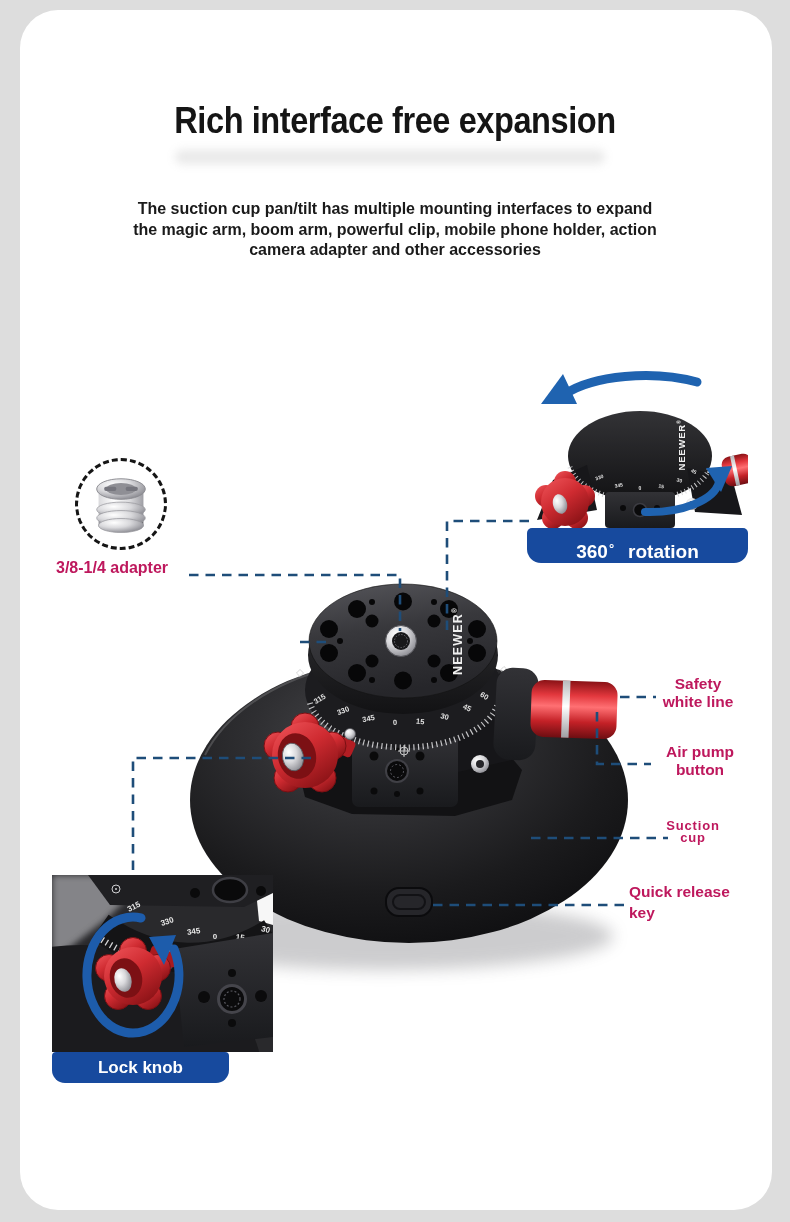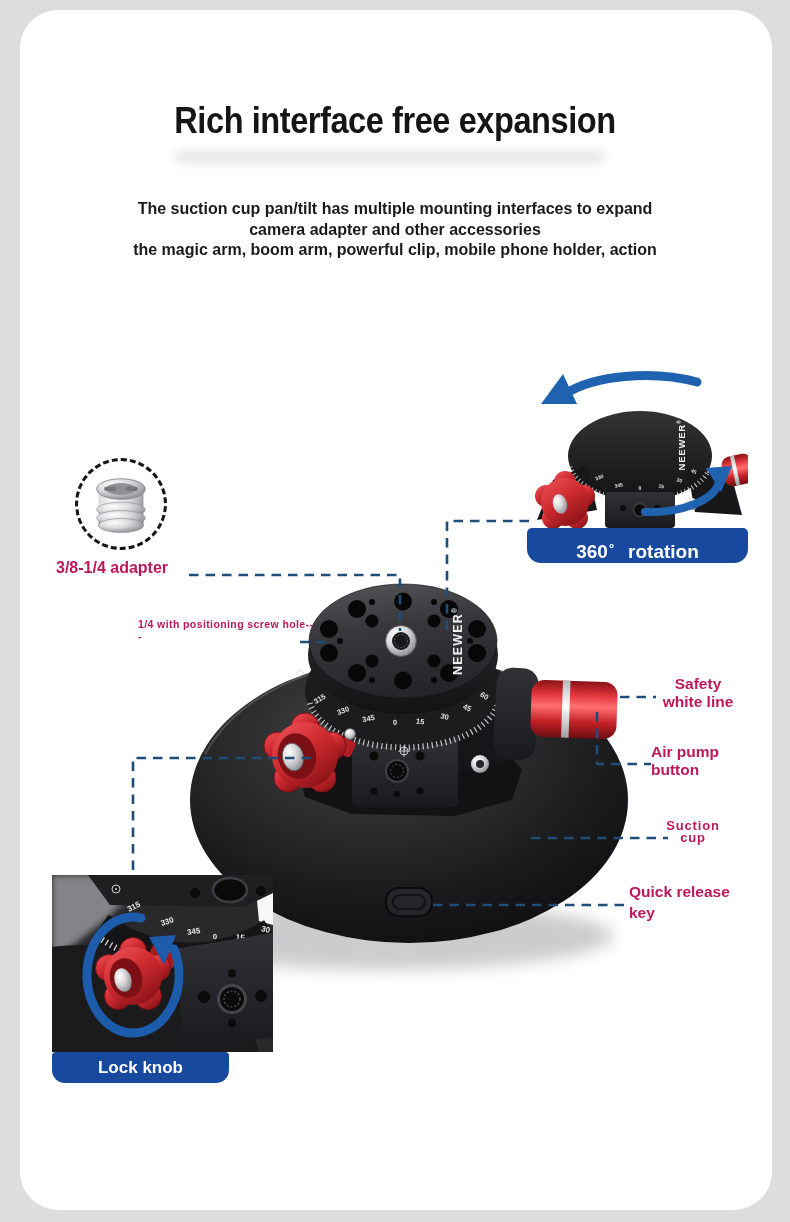--- a/index.html
+++ b/index.html
@@ -9,21 +9,21 @@
   .title{position:absolute;left:0;top:100px;width:790px;text-align:center;font-size:37px;font-weight:bold;color:#151515;letter-spacing:-0.5px;transform:scaleX(.88);}
   .ghost{position:absolute;left:175px;top:150px;width:430px;height:14px;background:#9a9a9a;opacity:.22;filter:blur(5px);border-radius:7px;}
   .subtitle{position:absolute;left:85px;top:199px;width:620px;text-align:center;font-size:16px;line-height:20.5px;font-weight:bold;color:#1a1a1a;}
   .subtitle span{display:block;}
   .lbl{position:absolute;font-weight:bold;color:#be185d;}
   .lbl-adapter{left:56px;top:559px;font-size:16px;}
   .lbl-screwhole{left:138px;top:619px;width:180px;font-size:10.5px;line-height:11.5px;letter-spacing:.4px;}
   .lbl-screwhole span{display:block;}
   .lbl-safety{left:649px;top:675px;width:98px;text-align:center;font-size:15.5px;line-height:17.5px;}
   .lbl-safety span,.lbl-airpump span,.lbl-suction span{display:block;}
-  .lbl-airpump{left:651px;top:743px;width:98px;text-align:left;font-size:15.5px;line-height:18px;}
+  .lbl-airpump{left:651px;top:743px;width:98px;text-align:center;font-size:15.5px;line-height:18px;}
   .lbl-suction{left:657px;top:820px;width:72px;text-align:center;font-size:13px;line-height:11.5px;letter-spacing:.8px;}
   .lbl-quick{left:629px;top:881px;width:140px;font-size:15.5px;line-height:21px;}
   .lbl-quick span{display:block;}
   .banner{position:absolute;background:#174a9e;color:#fff;font-weight:bold;display:flex;align-items:center;justify-content:center;}
   .banner-360{left:527px;top:528px;width:221px;height:35px;border-radius:5px 5px 14px 14px;font-size:19px;align-items:flex-end;}
   .banner-360 .deg{font-size:13px;position:relative;top:-7px;margin:0 1px;}
   .banner-360 .gap{display:inline-block;width:13px;}
   .banner-lock{left:52px;top:1052px;width:177px;height:31px;border-radius:4px 4px 13px 13px;font-size:17px;}
   .inset{position:absolute;overflow:hidden;}
   .inset-top{left:527px;top:360px;width:221px;height:168px;}
@@ -35,22 +35,22 @@
 </head>
 <body>
 
 <div class="stage">
   <div class="card"></div>
 
   <div class="title">Rich interface free expansion</div>
   <div class="ghost"></div>
   <div class="subtitle">
     <span>The suction cup pan/tilt has multiple mounting interfaces to expand</span>
+    <span>the magic arm, boom arm, powerful clip, mobile phone holder, action</span>
     <span>camera adapter and other accessories</span>
-    <span>the magic arm, boom arm, powerful clip, mobile phone holder, action</span>
   </div>
 
   <svg class="art" width="790" height="1222" viewBox="0 0 790 1222">
     <defs>
       <radialGradient id="g-disc" cx="0.42" cy="0.28" r="0.78">
         <stop offset="0" stop-color="#48484b"></stop>
           <stop offset="0.35" stop-color="#2f2f32"></stop>
         <stop offset="0.7" stop-color="#1b1b1d"></stop>
           <stop offset="1" stop-color="#0e0e10"></stop>
       </radialGradient>
@@ -216,24 +216,20 @@
       <ellipse cx="46" cy="61" rx="26" ry="8" fill="url(#g-silver)" stroke="#9a9aa0" stroke-width="0.8"></ellipse>
       <ellipse cx="46" cy="69" rx="24" ry="7.5" fill="url(#g-silver)" stroke="#9a9aa0" stroke-width="0.8"></ellipse>
       <ellipse cx="46" cy="30" rx="26" ry="11" fill="url(#g-silver)" stroke="#8a8a90" stroke-width="1"></ellipse>
       <ellipse cx="46" cy="30" rx="16" ry="6.5" fill="#8f8f95"></ellipse>
       <rect x="28" y="27.5" width="13" height="4.5" rx="2" fill="#75757d"></rect>
       <rect x="51" y="27.5" width="13" height="4.5" rx="2" fill="#75757d"></rect>
     </svg>
   </div>
 
   <div class="lbl lbl-adapter">3/8-1/4 adapter</div>
-  <div class="lbl lbl-screwhole">
-    <span>1/4 with positioning screw hole--</span>
-    <span>-</span>
-  </div>
   <div class="lbl lbl-safety">
     <span>Safety</span>
     <span>white line</span>
   </div>
   <div class="lbl lbl-airpump">
     <span>Air pump</span>
     <span>button</span>
   </div>
   <div class="lbl lbl-suction">
     <span>Suction</span>

